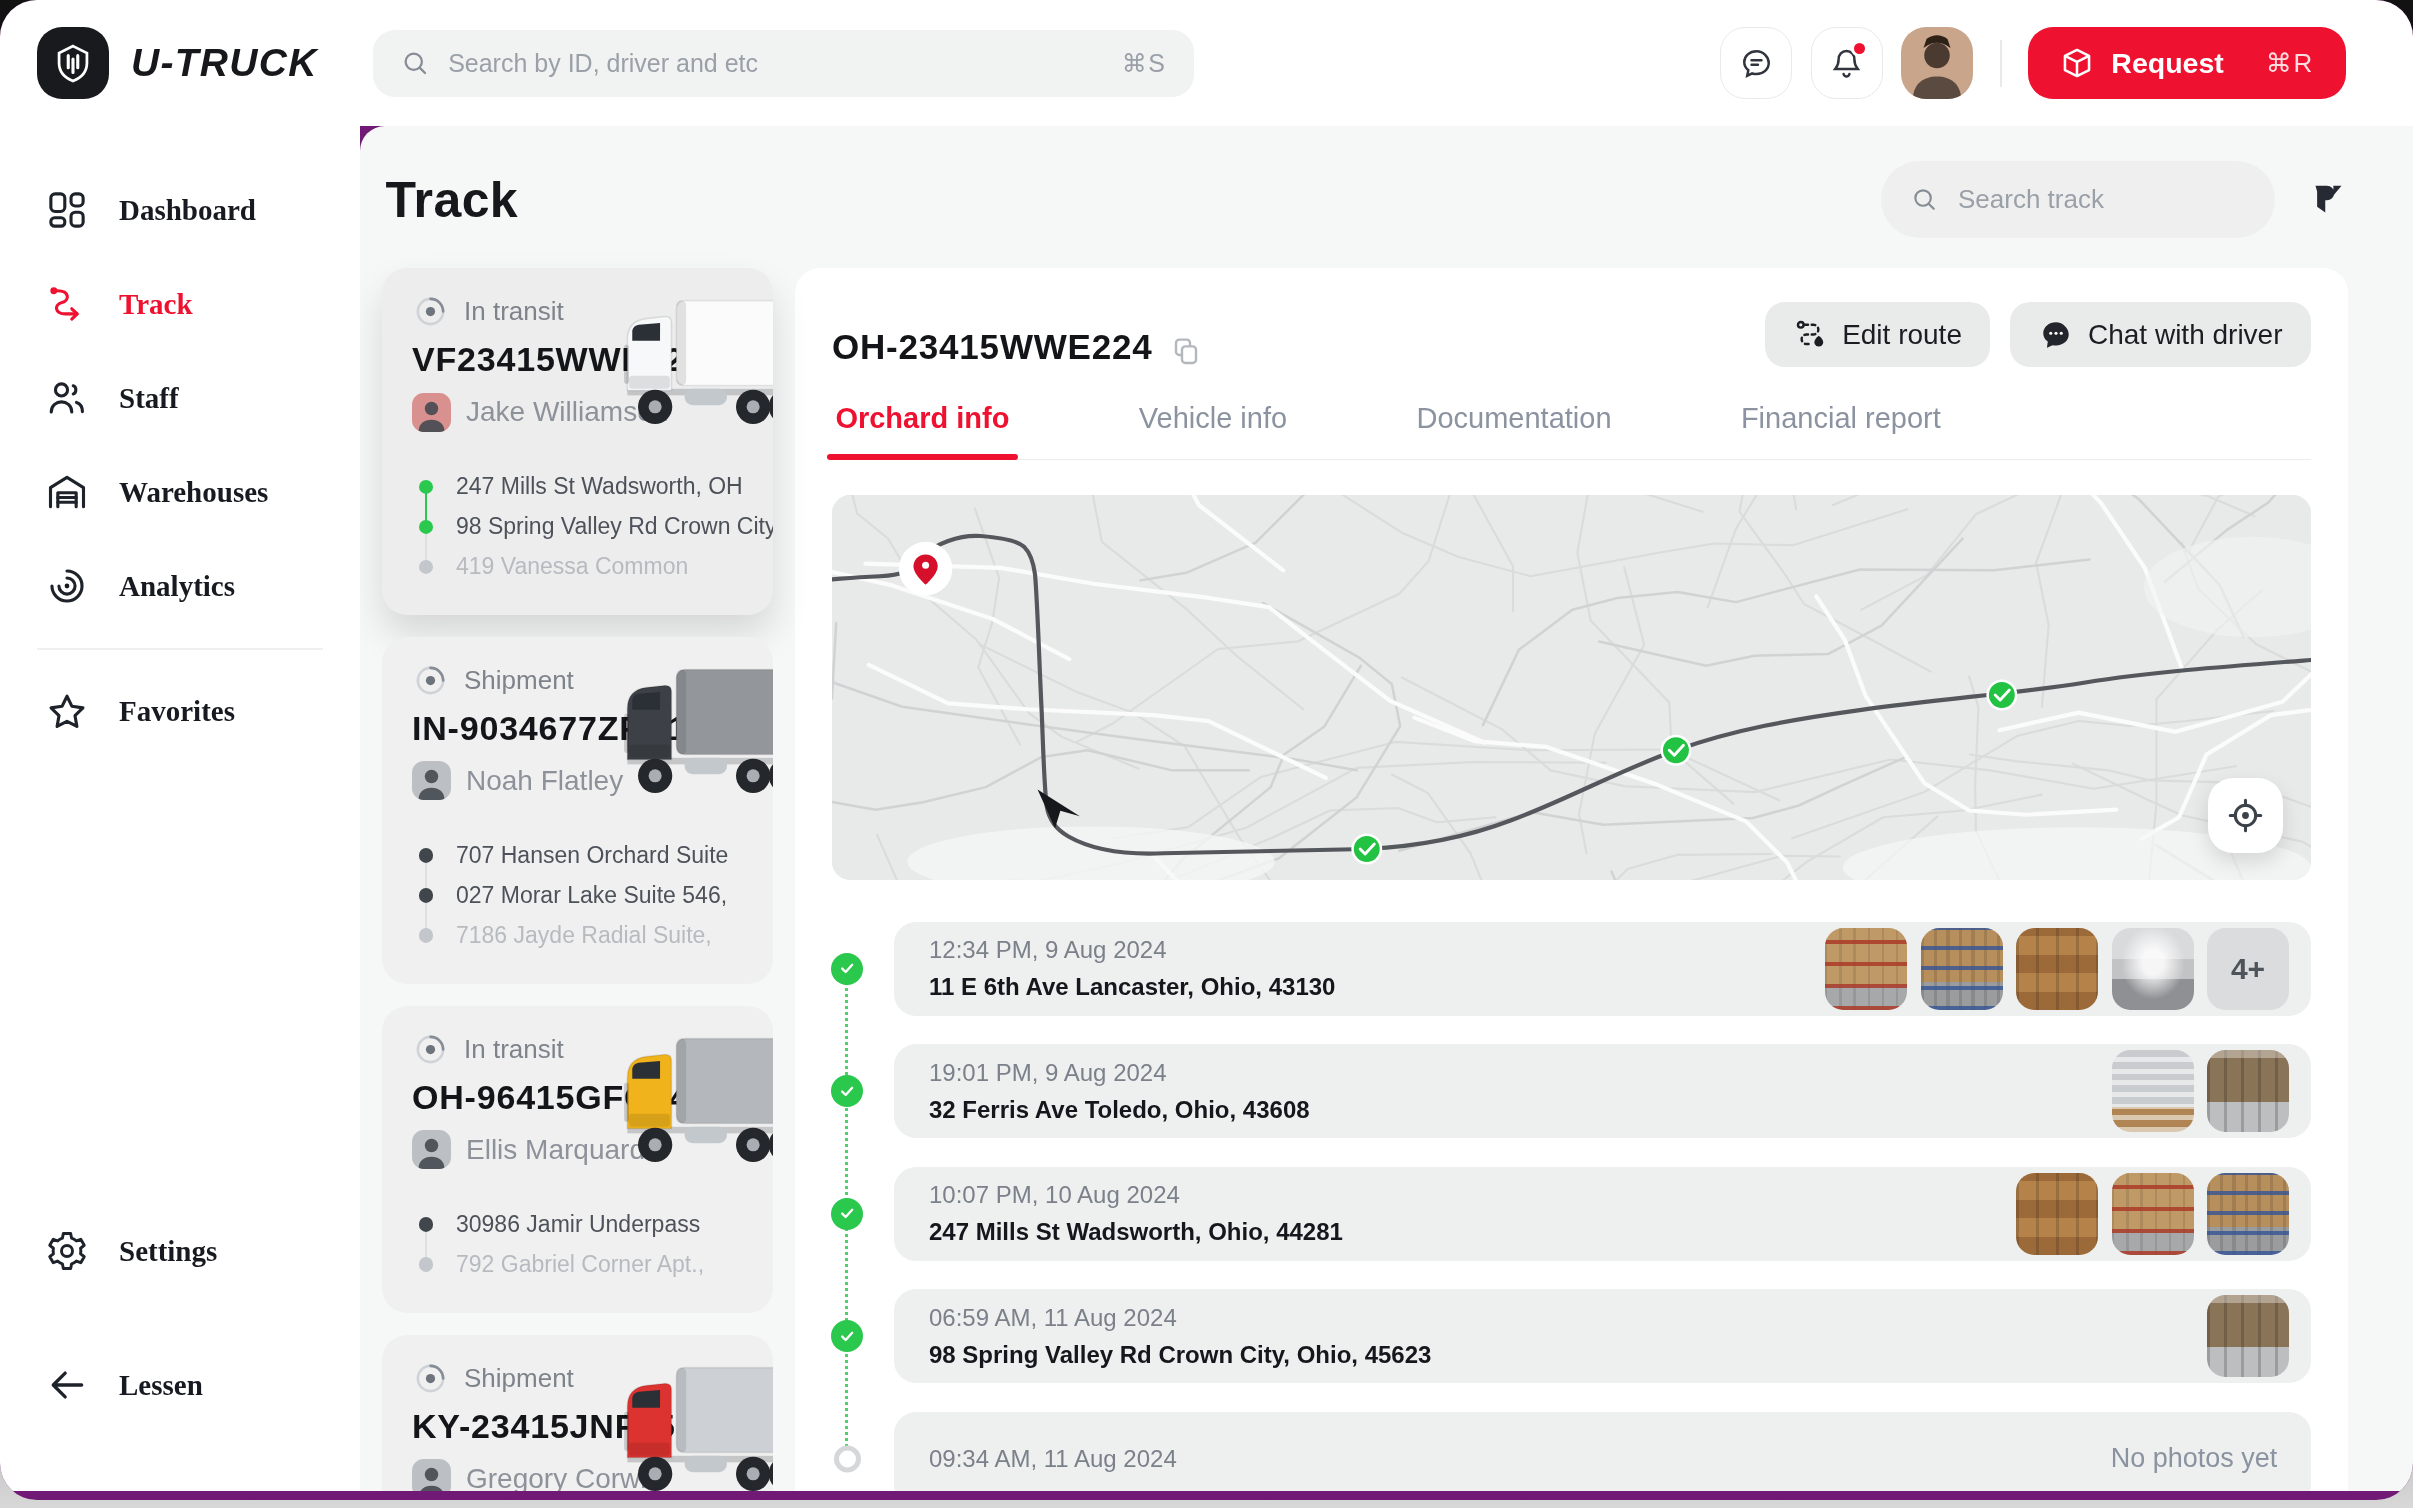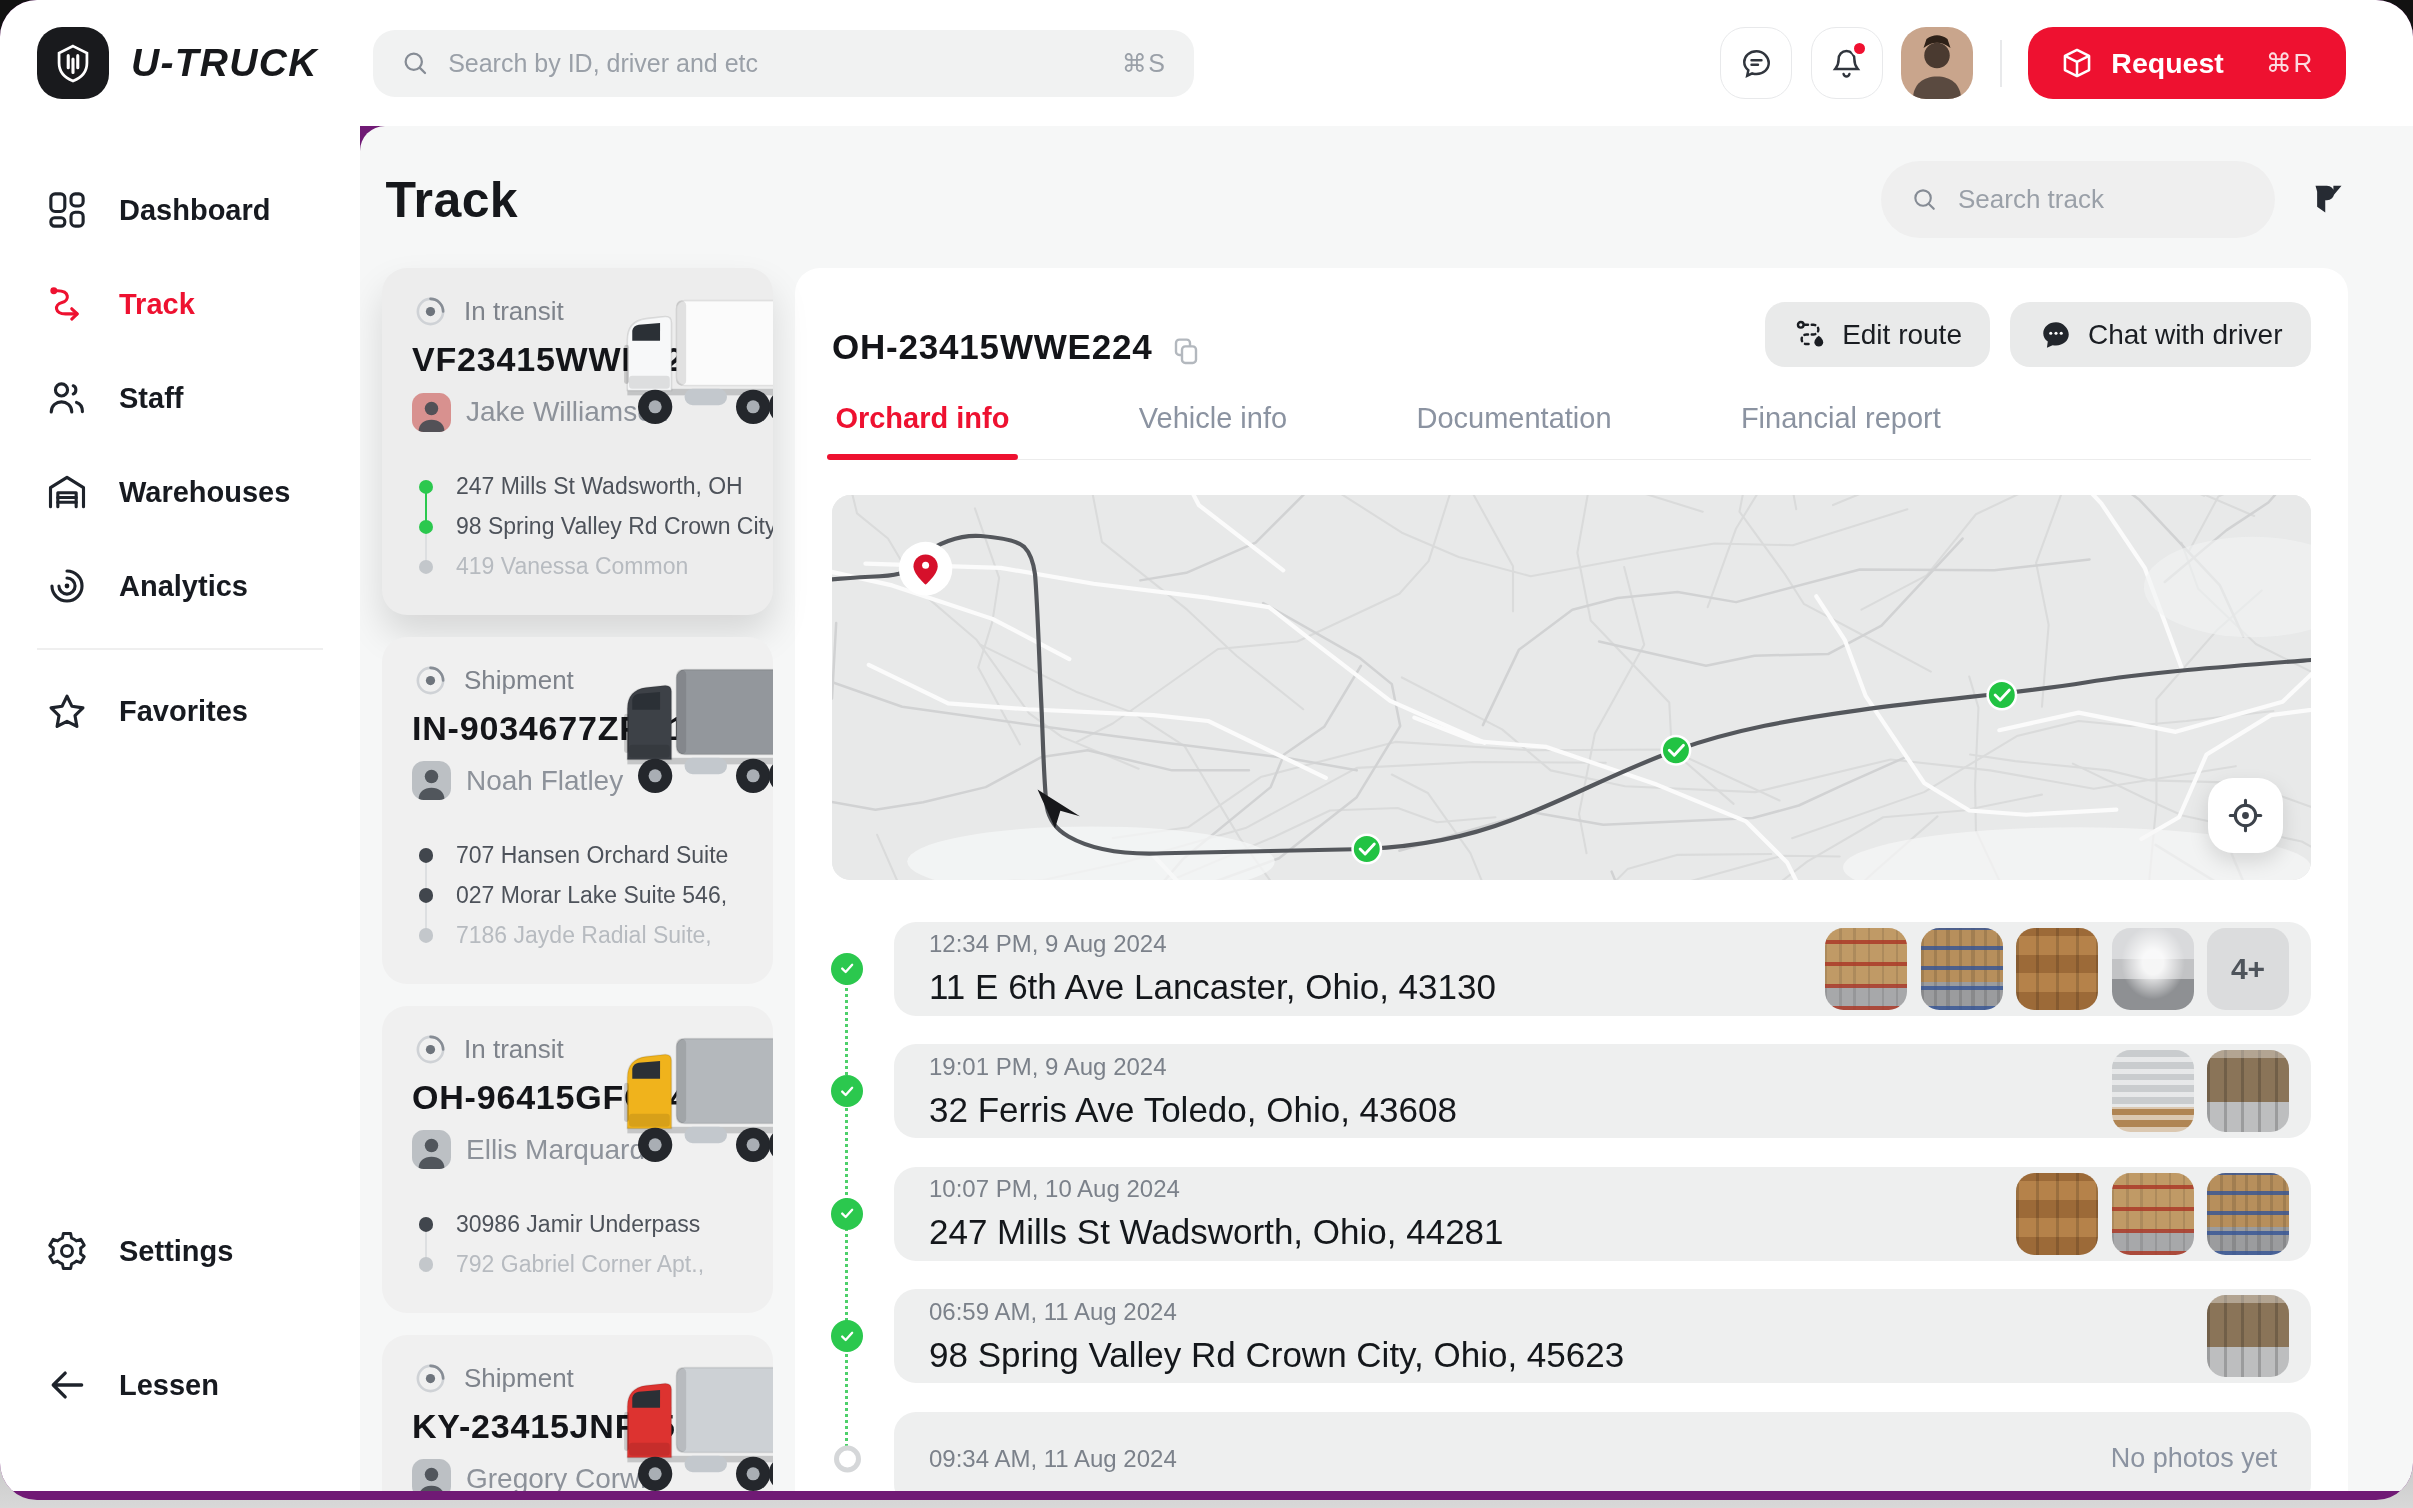--- a/index.html
+++ b/index.html
@@ -29,21 +29,21 @@
   .bell-dot { position:absolute; top:11.7px; right:13.4px; width:17px; height:17px; border-radius:50%; background:#f01030; border:3.4px solid #fff; }
   .avatar-top { width:72px; height:72px; border-radius:25px; overflow:hidden; flex:none; cursor:pointer; }
   .avatar-top svg { width:100%; height:100%; display:block; }
   .vdiv { width:1.7px; height:47px; background:#e8e9eb; margin:0 8.4px; }
   .request-btn { height:72px; border:none; border-radius:25px; background:var(--accent,#ee1130); color:#fff; display:flex; align-items:center; gap:17px; padding:0 32px; font:inherit; font-size:28.5px; font-weight:700; cursor:pointer; }
   .request-btn svg { width:34px; height:34px; stroke:#fff; }
   .request-kbd { margin-left:25px; font-weight:400; opacity:.85; font-size:26px; letter-spacing:1.7px; }
 
   
   .sidebar { position:absolute; top:126px; left:0; bottom:8.4px; width:360px; background:#fff; display:flex; flex-direction:column; padding:37px 0 59px; z-index:5; }
-  .nav-item { display:flex; align-items:center; gap:30px; height:94px; padding-left:45px; font-size:29px; font-weight:600; color:#171a20; cursor:pointer; }
+  .nav-item { display:flex; align-items:center; gap:30px; height:94px; padding-left:45px; font-size:29px; font-weight:600; color:#171a20; cursor:pointer;font-family:Liberation Serif, serif; }
   .nav-item svg { width:44px; height:44px; stroke:#1e232b; flex:none; }
   .nav-item.active { color:var(--accent,#ee1130); }
   .nav-item.active svg { stroke:var(--accent,#ee1130); }
   .nav-divider { height:1.7px; background:#efefef; margin:15px 37px; }
   .side-bottom { margin-top:auto; }
   .side-bottom .nav-item + .nav-item { margin-top:40px; }
 
   
   .content { position:absolute; top:126px; left:360px; right:0; bottom:8.4px; background:#f6f7f7; border-top-left-radius:25px; padding:28.5px 65px 0 22px; overflow:hidden; }
   .page-head { display:flex; align-items:center; margin:6.7px 0 30px 3.4px; }
@@ -97,21 +97,21 @@
 
   
   .timeline { position:relative; margin-top:42px; padding-left:62px; }
   .timeline::before { content:""; position:absolute; left:13.4px; top:47px; bottom:47px; border-left:3.4px dotted #4ed06a; }
   .t-row { position:relative; height:94px; background:#eeefef; border-radius:22px; margin-bottom:28.5px; display:flex; align-items:center; padding:0 22px 0 35px; }
   .t-row:last-child { margin-bottom:0; }
   .node { position:absolute; left:-63px; top:50%; transform:translateY(-50%); width:32px; height:32px; border-radius:50%; background:#2bc84e; display:grid; place-items:center; }
   .node svg { width:18.4px; height:18.4px; }
   .node.pending { width:27px; height:27px; left:-60px; background:#fff; border:5.9px solid #d5d7d9; }
   .t-time { font-size:24px; color:#7b818a; }
-  .t-addr { margin-top:9.2px; font-size:35px; font-weight:400; color:#14171b; }
+  .t-addr { margin-top:9.2px; font-size:24px; font-weight:700; color:#14171b; }
   .t-photos { margin-left:auto; display:flex; align-items:center; gap:13.4px; }
   .ph { width:82px; height:82px; border-radius:18.4px; flex:none; cursor:pointer; }
   .more-badge { width:82px; height:82px; border-radius:18.4px; background:#dbdcdd; display:grid; place-items:center; font-size:30px; font-weight:600; color:#4e545b; cursor:pointer; }
   .no-photos { margin-left:auto; font-size:27px; color:#8b93a1; padding-right:11.7px; }
 
   
   .ph-a { background:repeating-linear-gradient(0deg, rgba(171,58,40,.85) 0 4.2px, transparent 4.2px 22px), repeating-linear-gradient(90deg, rgba(0,0,0,.10) 0 2.5px, transparent 2.5px 14.2px), linear-gradient(180deg,#c09a66 0 70%, #a7a8aa 70% 100%); }
   .ph-b { background:repeating-linear-gradient(0deg, rgba(52,84,150,.8) 0 4.2px, transparent 4.2px 20px), repeating-linear-gradient(90deg, rgba(0,0,0,.12) 0 3.4px, transparent 3.4px 12.6px), linear-gradient(180deg,#b78f5c 0 66%, #9b9c9e 66% 100%); }
   .ph-c { background:radial-gradient(ellipse at 50% 42%, rgba(255,255,255,.85) 0 18%, transparent 55%), linear-gradient(180deg,#d9dadc 0 38%, #c2c3c5 38% 62%, #8e9093 62% 100%); }
   .ph-d { background:linear-gradient(180deg, rgba(255,255,255,.35) 0 10%, transparent 10%), repeating-linear-gradient(90deg, rgba(0,0,0,.18) 0 3.4px, transparent 3.4px 17px), linear-gradient(180deg,#8a7458 0 64%, #bdbebf 64% 100%); }

